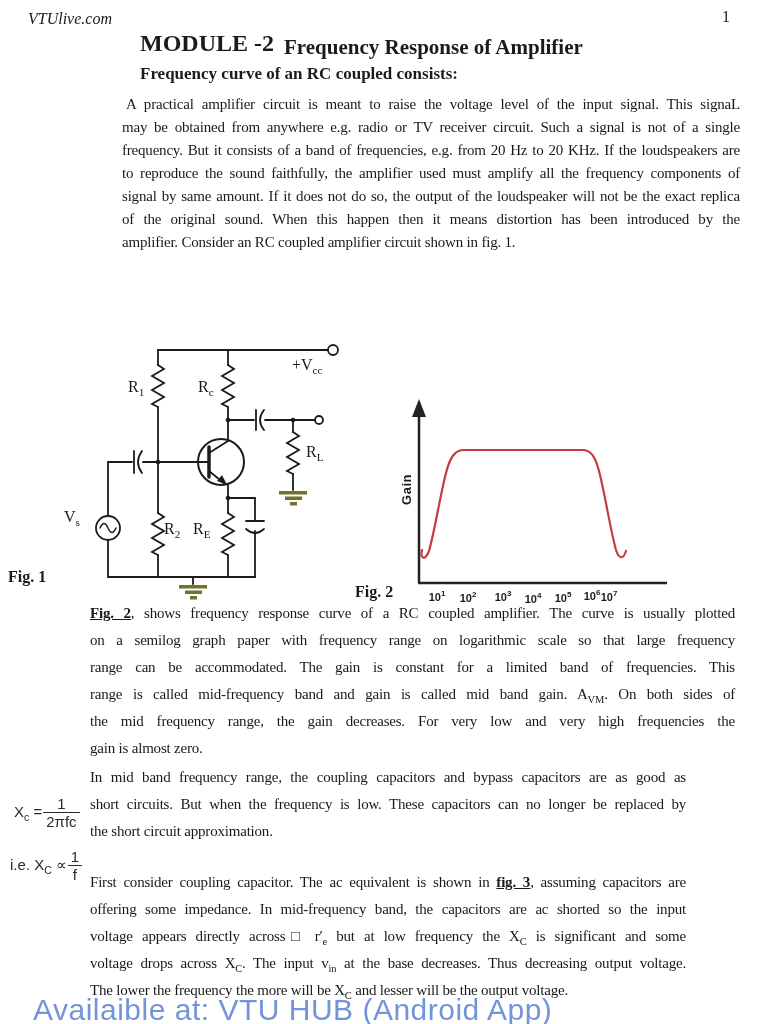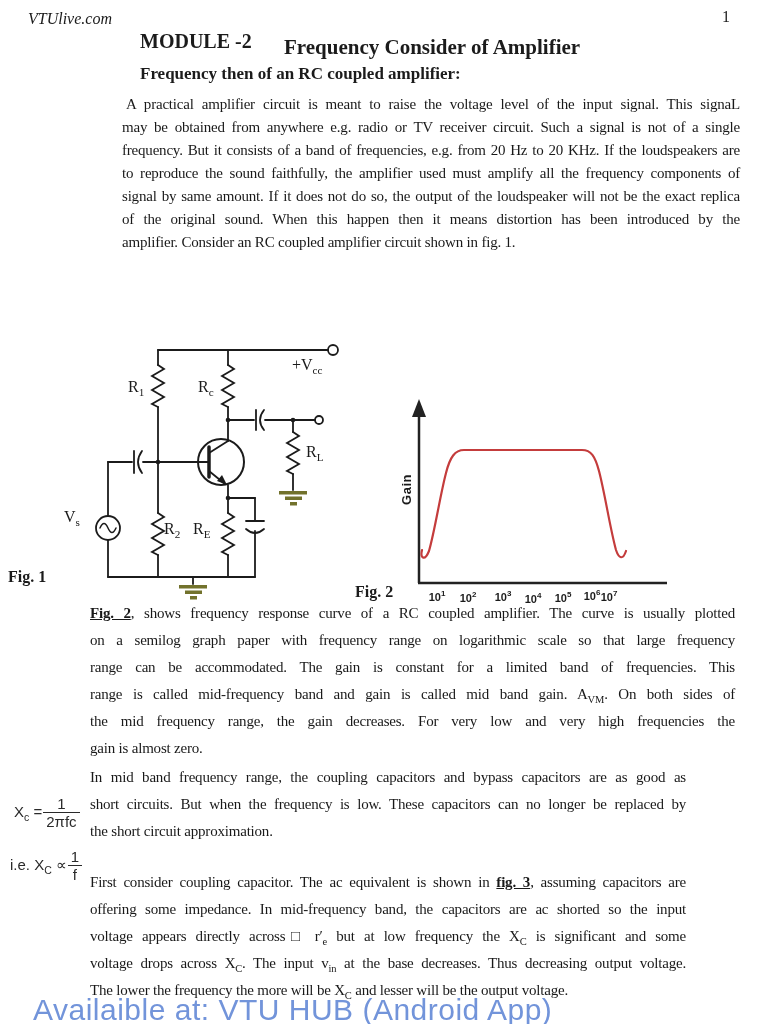--- a/index.html
+++ b/index.html
@@ -12,21 +12,21 @@
   .pl{text-align:justify;text-align-last:justify;white-space:normal;}
   .plast{text-align:justify;text-align-last:left;}
   #p1 .pl,#p1 .plast{line-height:23px;height:23px;}
   #p2 .pl,#p2 .plast,#p3 .pl,#p3 .plast,#p4 .pl,#p4 .plast{line-height:27px;height:27px;}
   .ind{text-indent:4px;}
   sub{font-size:70%;}
   sup{font-size:70%;}
   
   .site{font-size:16px;}
   .pagenum{font-size:16px;}
-  .module{font-size:20px;font-weight:bold;}
+  .module{font-size:24px;font-weight:bold;}
   .title{font-size:21px;font-weight:bold;}
   .subhead{font-size:17px;font-weight:bold;}
   .figcap{font-size:16px;font-weight:bold;}
   
   .clabel{font-size:16px;font-weight:normal;font-family:"Liberation Serif",serif;white-space:nowrap;}
   
   .gain-label{font-size:13px;font-weight:bold;letter-spacing:0.5px;font-family:"Liberation Sans",sans-serif;
     width:120px;text-align:center;transform:rotate(-90deg);}
   .xtick{position:absolute;transform:translateX(-50%);font-family:"Liberation Sans",sans-serif;
     font-size:11px;font-weight:bold;white-space:nowrap;}
@@ -42,22 +42,22 @@
   svg{display:block;}
 </style>
 </head>
 <body>
 
 <div id="page">
 
   <div class="abs serif site" style="left:28px;top:10px;font-style:italic;">VTUlive.com</div>
   <div class="abs serif pagenum" style="left:722px;top:8px;">1</div>
   <div class="abs serif module" style="left:140px;top:30px;">MODULE -2</div>
-  <div class="abs serif title" style="left:284px;top:35px;">Frequency Consider of Amplifier</div>
-  <div class="abs serif subhead" style="left:140px;top:64px;">Frequency then of an RC coupled amplifier:</div>
+  <div class="abs serif title" style="left:284px;top:35px;">Frequency Response of Amplifier</div>
+  <div class="abs serif subhead" style="left:140px;top:64px;">Frequency curve of an RC coupled consists:</div>
 
   <div id="p1" class="para" style="left:122px;top:93px;width:618px;">
     <div class="pl ind">A practical amplifier circuit is meant to raise the voltage level of the input signal. This signaL</div>
     <div class="pl">may be obtained from anywhere e.g. radio or TV receiver circuit. Such a signal is not of a single</div>
     <div class="pl">frequency. But it consists of a band of frequencies, e.g. from 20 Hz to 20 KHz. If the loudspeakers are</div>
     <div class="pl">to reproduce the sound faithfully, the amplifier used must amplify all the frequency components of</div>
     <div class="pl">signal by same amount. If it does not do so, the output of the loudspeaker will not be the exact replica</div>
     <div class="pl">of the original sound. When this happen then it means distortion has been introduced by the</div>
     <div class="plast">amplifier. Consider an RC coupled amplifier circuit shown in fig. 1.</div>
   </div>

